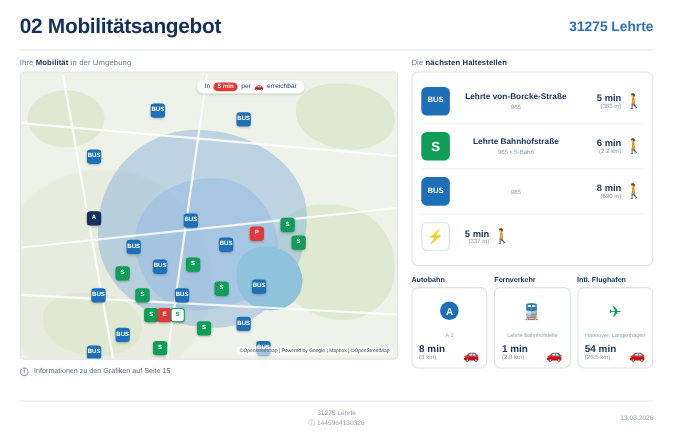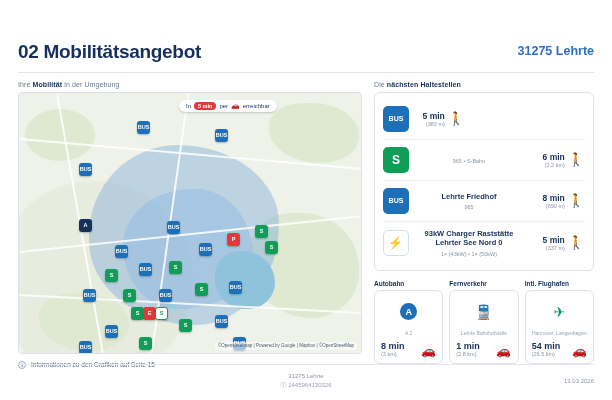--- a/index.html
+++ b/index.html
@@ -6,21 +6,21 @@
   html, body {
     width: 612px; height: 400px;
     background: #ffffff;
     font-family: "Liberation Sans", sans-serif;
     color: #16305b;
     overflow: hidden;
   }
   .page { position: relative; width: 612px; height: 400px; padding: 14px 18px 0 18px; }
 
   
-  .header { display: flex; align-items: flex-start; justify-content: space-between; margin-top: 27px; }
+  .header { display: flex; align-items: flex-start; justify-content: space-between; }
   .title-block { display: flex; flex-direction: column; }
   .main-title { font-size: 19px; font-weight: bold; letter-spacing: -0.3px; color: #16305b; line-height: 1.15; }
   .sub-title { font-size: 11px; font-weight: bold; color: #0f9d58; margin-top: 4px; letter-spacing: 0.1px; }
   .plz { font-size: 12.5px; font-weight: bold; color: #2f6fbf; padding-top: 3px; }
 
   .hr-top { height: 1px; background: #dfe4ec; margin: 9px 0 8px 0; }
 
   
   .body { display: flex; gap: 12px; }
   .left-col { width: 344px; }
@@ -237,61 +237,61 @@
     </div>
 
     <div class="right-col">
       <div class="section-label">
         <span>Die </span><b>nächsten Haltestellen</b>
       </div>
 
       <div class="stops-card" id="stops-card">
           <div class="stop-row">
             <div class="stop-icon">BUS</div>
+            <div class="stop-mid">
+              <div class="stop-name">Lehrte von-Borcke-Straße</div>
+              <div class="stop-lines">965</div>
+            </div>
             <div class="stop-right">
               <div>
                 <div class="stop-time">5 min</div>
                 <div class="stop-dist">(383 m)</div>
               </div>
               <div class="walker">🚶</div>
             </div>
           </div>
           <div class="stop-row">
             <div class="stop-icon s">S</div>
             <div class="stop-mid">
+              <div class="stop-name">Lehrte Bahnhofstraße</div>
               <div class="stop-lines">965 • S-Bahn</div>
             </div>
             <div class="stop-right">
               <div>
                 <div class="stop-time">6 min</div>
                 <div class="stop-dist">(2.2 km)</div>
               </div>
               <div class="walker">🚶</div>
             </div>
           </div>
           <div class="stop-row">
             <div class="stop-icon">BUS</div>
             <div class="stop-mid">
-              <div class="stop-name">Lehrte Friedhof</div>
               <div class="stop-lines">965</div>
             </div>
             <div class="stop-right">
               <div>
                 <div class="stop-time">8 min</div>
                 <div class="stop-dist">(690 m)</div>
               </div>
               <div class="walker">🚶</div>
             </div>
           </div>
           <div class="stop-row">
             <div class="stop-icon ev">⚡</div>
-            <div class="stop-mid">
-              <div class="stop-name">93kW Charger Raststätte Lehrter See Nord 0</div>
-              <div class="stop-lines">1× (43kW) • 1× (50kW)</div>
-            </div>
             <div class="stop-right">
               <div>
                 <div class="stop-time">5 min</div>
                 <div class="stop-dist">(337 m)</div>
               </div>
               <div class="walker">🚶</div>
             </div>
           </div>
         </div>
 

